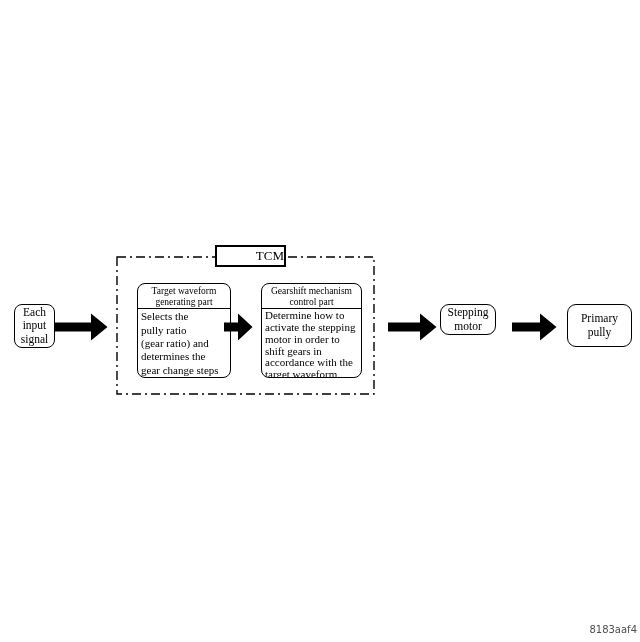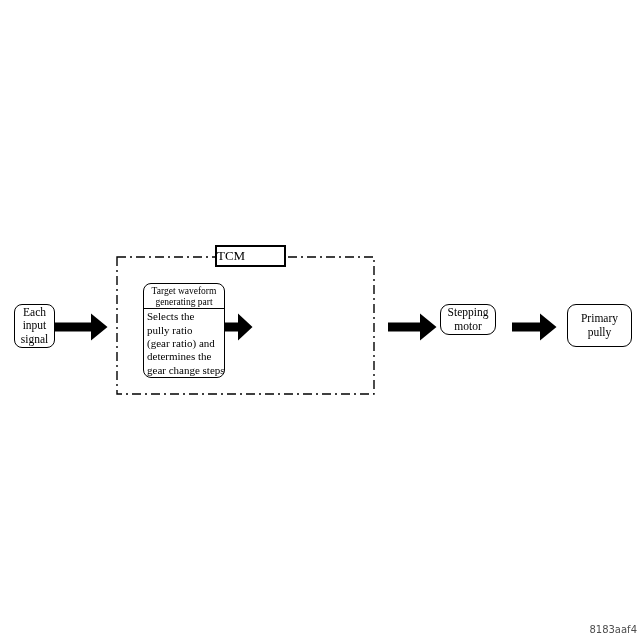--- a/index.html
+++ b/index.html
@@ -43,33 +43,33 @@
   #arrow-3     { left: 388px; }
   #arrow-4     { left: 512px; }
   #tcm-frame   { position: absolute; left: 116px; top: 256px; }
   #tcm-label-box {
     position: absolute;
     left: 215px; top: 245px; width: 71px; height: 22px;
     box-sizing: border-box;
     border: 2px solid #000000;
     background: #ffffff;
     z-index: 2;
-    display: flex; align-items: center; justify-content: flex-start;
+    display: flex; align-items: center; justify-content: flex-end;
     font-size: 13px;
   }
   .block {
     position: absolute;
     box-sizing: border-box;
     border: 1.3px solid #000000;
     border-radius: 8px;
     background: #ffffff;
     display: block;
     overflow: hidden;
   }
-  #block-1 { left: 143px; top: 283px; width: 82px;  height: 95px; }
+  #block-1 { left: 137px; top: 283px; width: 94px;  height: 95px; }
   #block-2 { left: 261px; top: 283px; width: 101px; height: 95px; }
   .block-title {
     font-size: 9.5px;
     line-height: 10.6px;
     text-align: center;
     white-space: pre;
     padding: 2px 0 1px 0;
     border-bottom: 1px solid #000000;
   }
   .block-body {
@@ -120,20 +120,30 @@
 pully ratio
 (gear ratio) and
 determines the
 gear change steps</div>
   </div>
 
   <svg class="arrow" id="arrow-2" width="29" height="28" viewBox="0 0 29 28">
     <polygon points="0,9.5 14,9.5 14,0.5 28.5,14 14,27.5 14,18.5 0,18.5" fill="#000000"></polygon>
   </svg>
 
+  <div class="block" id="block-2">
+    <div class="block-title">Gearshift mechanism
+control part</div>
+    <div class="block-body">Determine how to
+activate the stepping
+motor in order to
+shift gears in
+accordance with the
+target waveform.</div>
+  </div>
 
   <svg class="arrow" id="arrow-3" width="49" height="28" viewBox="0 0 49 28">
     <polygon points="0,9.5 32,9.5 32,0.5 48.5,14 32,27.5 32,18.5 0,18.5" fill="#000000"></polygon>
   </svg>
 
   <div class="rbox" id="box-stepping">
     <div class="center-label">Stepping
 motor</div>
   </div>
 

